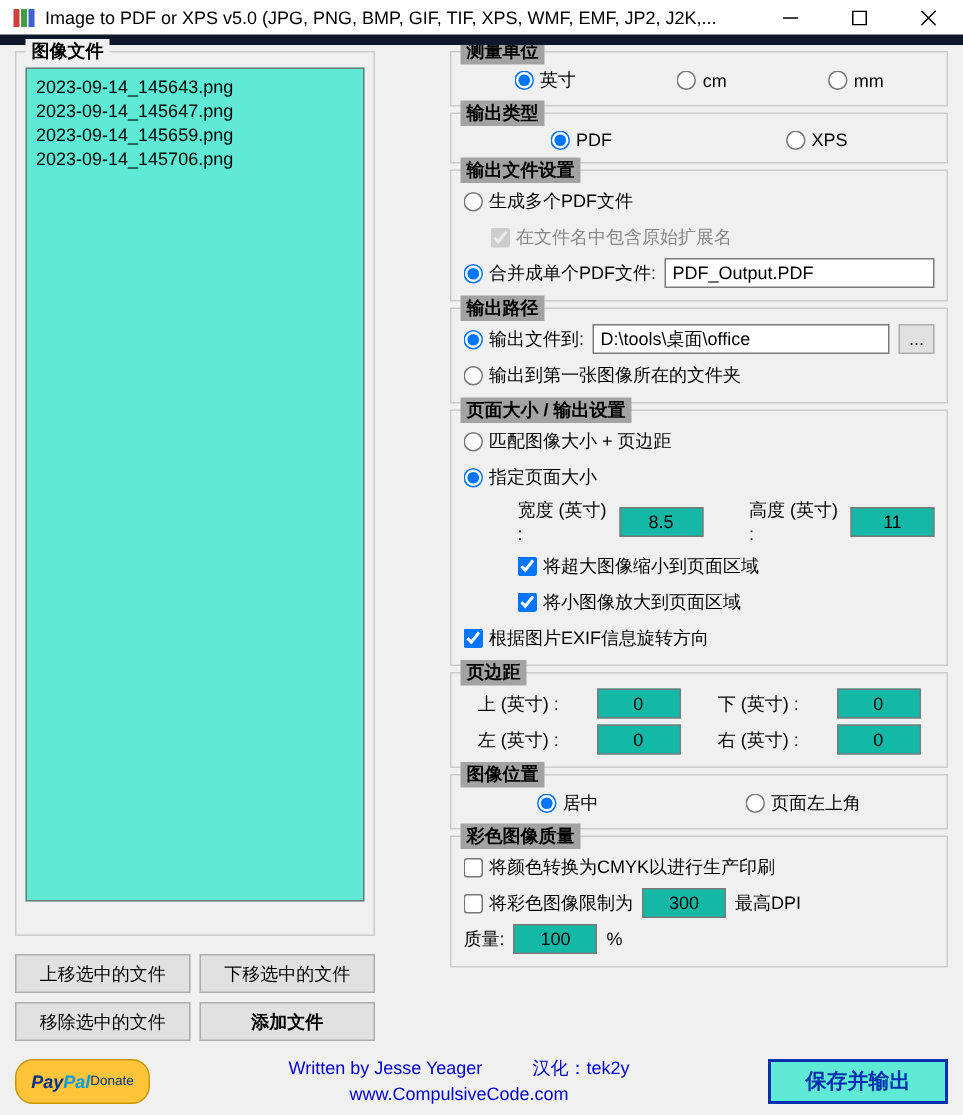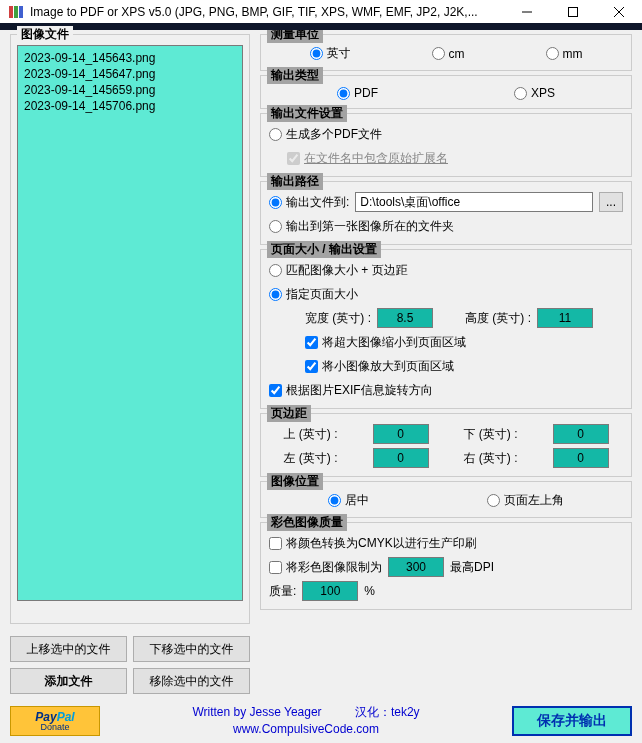--- a/index.html
+++ b/index.html
@@ -1,45 +1,45 @@
 <!DOCTYPE html>
 <html><head>
 <meta charset="utf-8">
 <style>
 * { box-sizing: border-box; margin: 0; padding: 0; font-family: "Microsoft YaHei", "Segoe UI", Tahoma, sans-serif; font-size: 12px; }
 body { background: #f0f0f0; width: 642px; height: 743px; overflow: hidden; }
 .titlebar { height: 30px; background: #fff; display: flex; align-items: center; padding: 0 0 0 8px; border-bottom: 7px solid #0f172a; }
 .titlebar .icon-app { width: 16px; height: 16px; margin-right: 6px; display:flex; }
 .titlebar .title { flex: 1; color: #000; white-space: nowrap; overflow: hidden; text-overflow: ellipsis; }
 .titlebar .winbtn { width: 46px; height: 30px; display: flex; align-items: center; justify-content: center; color: #000; }
-.content { display: flex; height: 668px; }
+.content { display: flex; height: 668px; gap: 40px; }
 .leftpane { width: 256px; padding: 4px 6px 4px 10px; display: flex; flex-direction: column; }
 .groupbox { border: 1px solid #ccc; position: relative; padding: 10px 6px 6px; margin-bottom: 6px; }
 .groupbox > .legend { position: absolute; top: -9px; left: 6px; background: #f0f0f0; padding: 0 4px; font-weight: bold; }
 .leftpane .groupbox { flex: 1; margin-bottom: 6px; }
 .filelist { background: #5eead4; border: 1px solid #7a7a7a; height: 556px; width: 100%; padding: 4px; overflow: auto; }
 .filelist .item { padding: 1px 2px; white-space: nowrap; }
 .btnrow { display: flex; gap: 6px; margin-top: 6px; }
 .btn { flex: 1; height: 26px; background: #e1e1e1; border: 1px solid #adadad; display: flex; align-items: center; justify-content: center; padding: 12px 8px; }
 .btn.bold { font-weight: bold; }
 .rightpane { flex: 1; padding: 4px 10px 4px 4px; overflow: hidden; }
 .section { border: 1px solid #ccc; position: relative; padding: 8px 8px 6px; margin-bottom: 4px; }
 .section > .legend { position: absolute; top: -9px; left: 6px; background: #a3a3a3; padding: 0 4px; font-weight: bold; }
 .radiorow { display: flex; justify-content: space-around; align-items: center; padding: 2px 0; }
 .radio, .check { display: flex; align-items: center; gap: 4px; justify-content: center; }
 .radio input, .check input { margin: 0; }
 .row { display: flex; align-items: center; gap: 6px; padding: 2px 0; min-height: 24px; }
 .indent { padding-left: 18px; }
 .indent2 { padding-left: 36px; }
 .textfield { background: #fff; border: 1px solid #7a7a7a; height: 20px; padding: 0 4px; }
 .numfield { background: #14b8a6; border: 1px solid #7a7a7a; width: 56px; height: 20px; text-align: center; }
-.disabled { color: #888; text-decoration: underline; }
+.disabled { color: #888; }
 .smallbtn { width: 24px; height: 20px; background: #e1e1e1; border: 1px solid #adadad; display: flex; align-items: center; justify-content: center; }
 .footer { height: 45px; display: flex; align-items: center; padding: 0 10px; gap: 10px; }
-.paypal { width: 90px; height: 30px; background: #ffc439; border: 1px solid #c99700; border-radius: 0; display: flex; flex-direction: column; align-items: center; justify-content: center; line-height: 1; }
+.paypal { width: 90px; height: 30px; background: #ffc439; border: 1px solid #c99700; border-radius: 12px; display: flex; flex-direction: row; align-items: center; justify-content: center; line-height: 1; }
 .paypal .t1 { font-weight: bold; font-size: 13px; font-style: italic; }
 .paypal .t1 .p1 { color: #003087; } .paypal .t1 .p2 { color: #009cde; }
 .paypal .t2 { font-size: 9px; color: #003087; }
 .credits { flex: 1; text-align: center; color: #0000d0; line-height: 1.4; }
 .bigbtn { width: 120px; height: 30px; border: 2px solid #0030b0; color: #0030b0; font-weight: bold; display: flex; align-items: center; justify-content: center; background: #5eead4; font-size: 14px; }
 .grow { flex: 1; }
 label { white-space: nowrap; }
 input[type=radio], input[type=checkbox] { width: 13px; height: 13px; }
 .spacer { width: 20px; }
 </style>
@@ -82,22 +82,22 @@
         <div class="item">2023-09-14_145647.png</div>
         <div class="item">2023-09-14_145659.png</div>
         <div class="item">2023-09-14_145706.png</div>
       </div>
     </div>
     <div class="btnrow">
       <div class="btn">上移选中的文件</div>
       <div class="btn">下移选中的文件</div>
     </div>
     <div class="btnrow">
+      <div class="btn">移除选中的文件</div>
       <div class="btn bold">添加文件</div>
-      <div class="btn">移除选中的文件</div>
     </div>
   </div>
 
   <div class="rightpane">
 
     <div class="section">
       <div class="legend">测量单位</div>
       <div class="radiorow">
         <label class="radio">
             <input type="radio" checked="" style="">
@@ -135,20 +135,27 @@
             <input type="radio" style="">
             <span>生成多个PDF文件</span>
           </label>
         </div>
       <div class="row indent disabled">
           <label class="check">
             <input type="checkbox" checked="" disabled="" style="">
             <span>在文件名中包含原始扩展名</span>
           </label>
         </div>
+      <div class="row">
+        <label class="radio">
+            <input type="radio" checked="" style="">
+            <span>合并成单个PDF文件:</span>
+          </label>
+        <input class="textfield grow" value="PDF_Output.PDF" style="">
+      </div>
     </div>
 
     <div class="section">
       <div class="legend">输出路径</div>
       <div class="row">
         <label class="radio">
             <input type="radio" checked="" style="">
             <span>输出文件到:</span>
           </label>
         <input class="textfield grow" value="D:\tools\桌面\office" style="">

